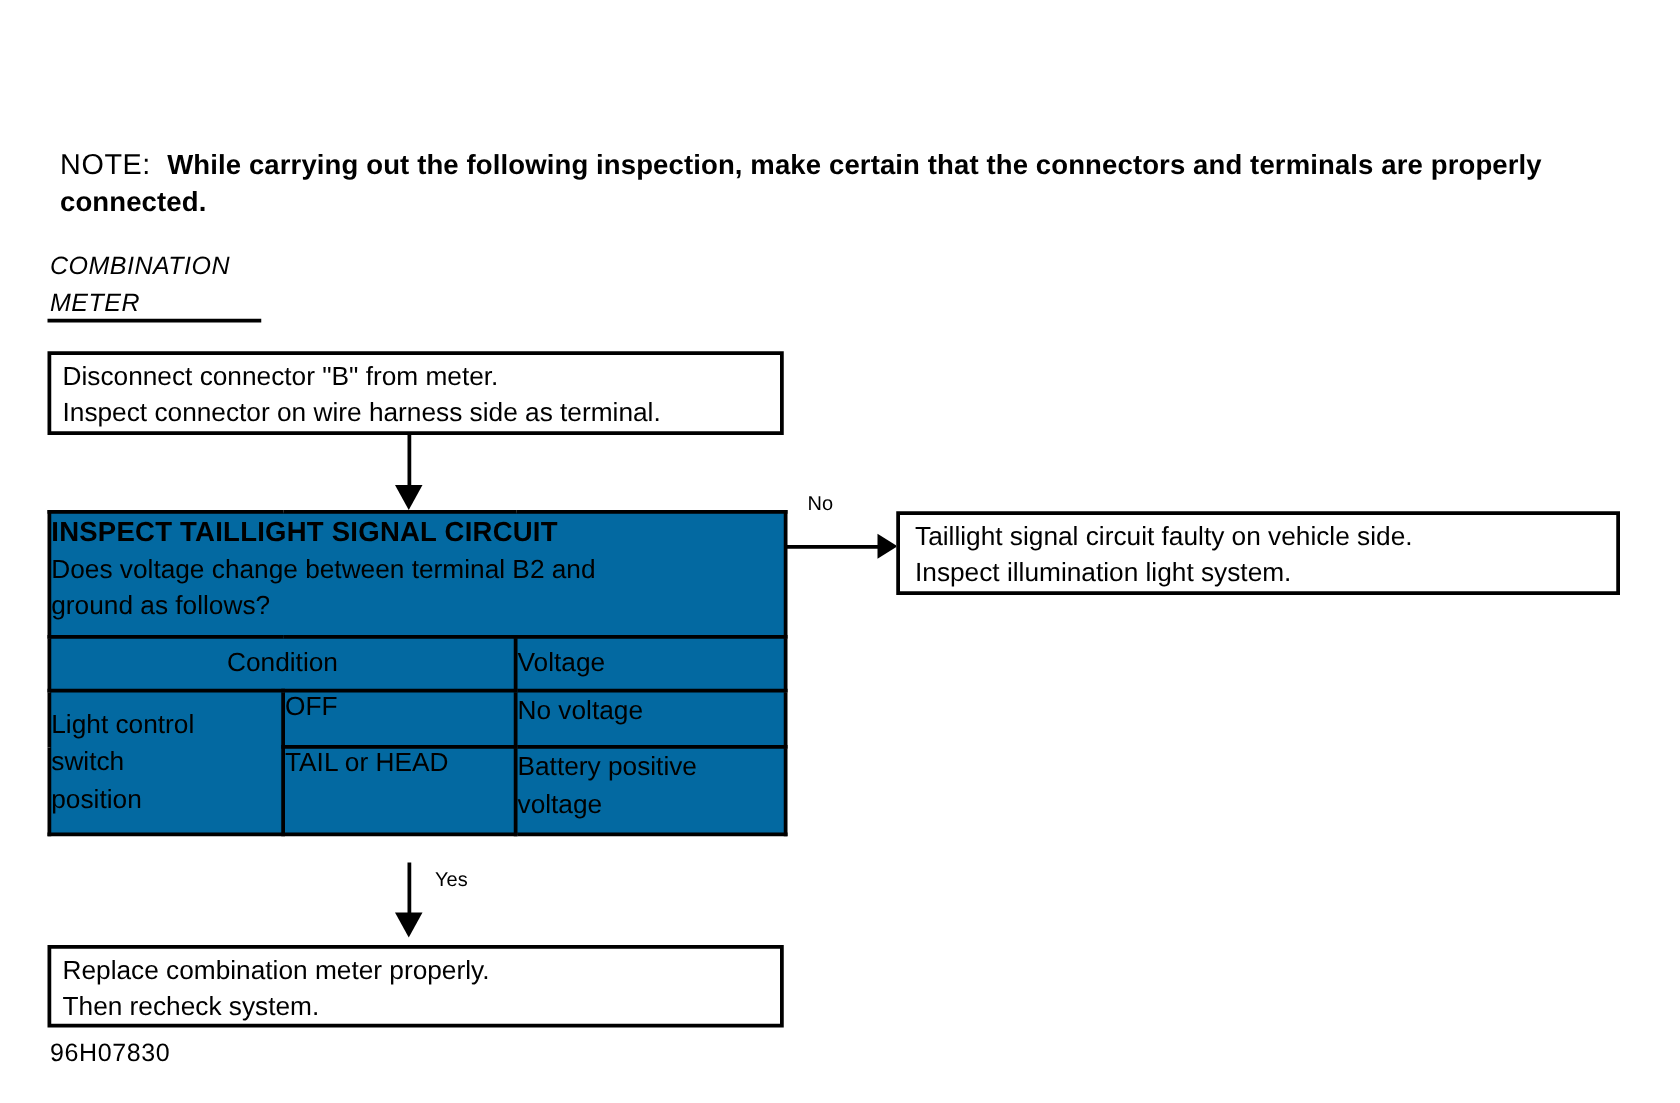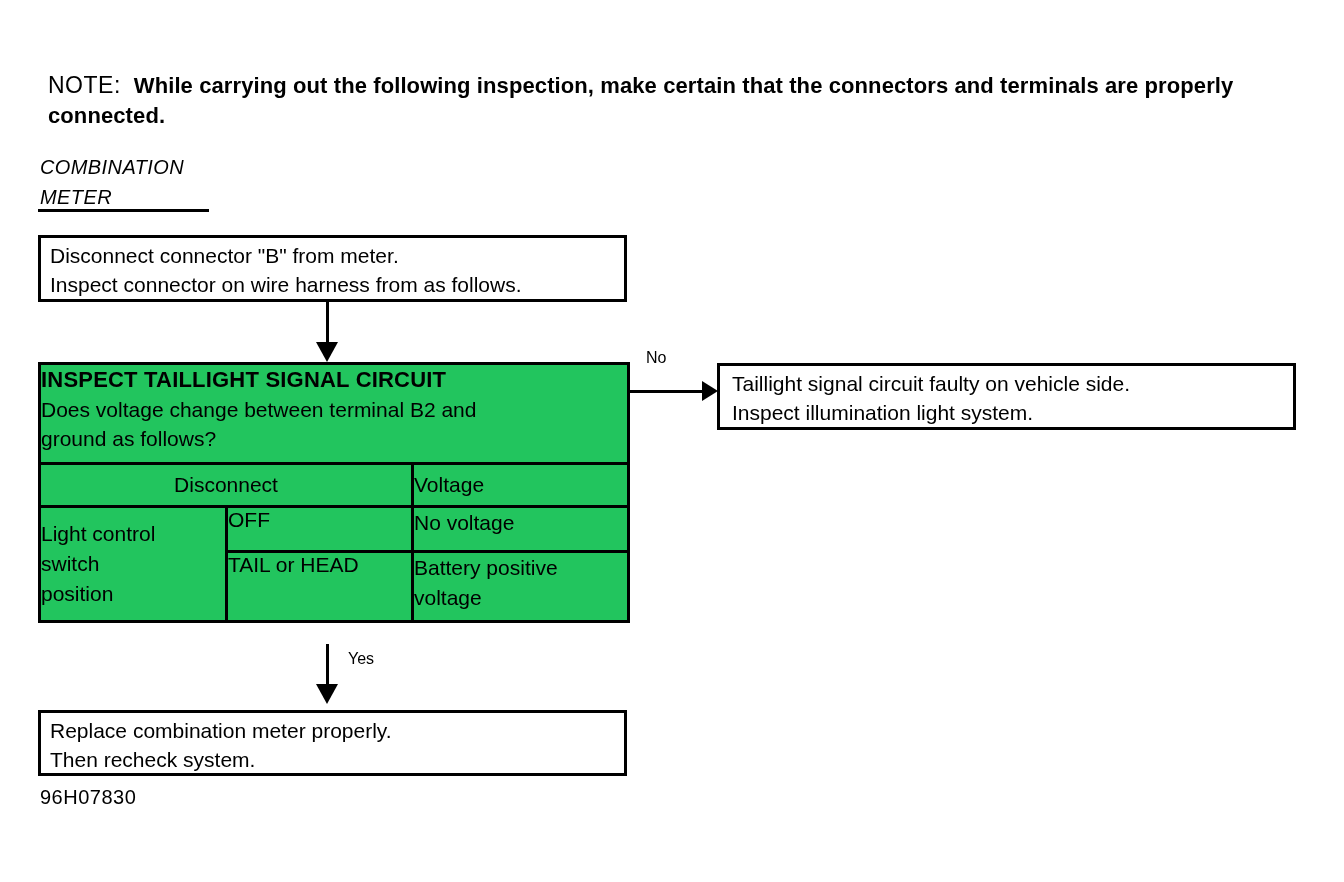--- a/index.html
+++ b/index.html
@@ -4,21 +4,21 @@
 <style>
   * { margin: 0; padding: 0; box-sizing: border-box; }
   html, body {
     width: 1344px; height: 882px;
     background: #ffffff;
     color: #000000;
     font-family: "Liberation Sans", sans-serif;
     position: relative;
     overflow: hidden;
   }
-  .page { position: absolute; inset: 0; background: #fff; }
+  .page { position: absolute; inset: 0; background: #fff; margin-top: 46px; }
 
   
   .note {
     position: absolute; left: 48px; top: 70px; width: 1272px;
     font-size: 22px; line-height: 30px;
   }
   .note-label { font-size: 23px; font-weight: normal; margin-right: 13px; letter-spacing: 0.5px; }
   .note-text  { font-weight: bold; white-space: pre-line; letter-spacing: 0.1px; }
 
   
@@ -44,21 +44,21 @@
   
   .inspect-table {
     position: absolute; left: 38px; top: 362px;
     border-collapse: collapse; table-layout: fixed;
     width: 589px;
   }
   .inspect-table td {
     border: 3px solid #000;
     font-size: 21px;
     padding: 0;
-    background: #22c55e;
+    background: #0369a1;
   }
   .cell-title { height: 100px; vertical-align: top; padding: 5px 8px 0 9px; }
   .box-title    { font-weight: bold; font-size: 22px; line-height: 30px; letter-spacing: 0.2px; }
   .box-question { line-height: 29px; white-space: pre-line; }
   .row-hdr td { height: 43px; vertical-align: middle; }
   .cell-cond   { text-align: center; }
   .cell-volt-h { padding-left: 19px; }
   .cell-rowlabel {
     vertical-align: middle; padding-left: 12px;
     white-space: pre-line; line-height: 30px;
@@ -105,42 +105,42 @@
 
   <p class="note"><span class="note-label">NOTE:</span><span class="note-text">While carrying out the following inspection, make certain that the connectors and terminals are properly
 connected.</span></p>
 
   <div class="section-label">COMBINATION
 METER</div>
   <div class="section-underline"></div>
 
   <div class="fbox box1">
     <div>Disconnect connector "B" from meter.</div>
-    <div>Inspect connector on wire harness from as follows.</div>
+    <div>Inspect connector on wire harness side as terminal.</div>
   </div>
 
   <div class="v-line arrow1-line"></div>
   <div class="head-down arrow1-head"></div>
 
   <table class="inspect-table">
     <colgroup>
       <col style="width:187px">
         <col style="width:186px">
         <col style="width:216px">
     </colgroup>
     <tbody>
         <tr>
       <td colspan="3" class="cell-title">
         <div class="box-title">INSPECT TAILLIGHT SIGNAL CIRCUIT</div>
         <div class="box-question">Does voltage change between terminal B2 and
 ground as follows?</div>
       </td>
     </tr>
     <tr class="row-hdr">
-      <td colspan="2" class="cell-cond">Disconnect</td>
+      <td colspan="2" class="cell-cond">Condition</td>
       <td class="cell-volt-h">Voltage</td>
     </tr>
     <tr class="row-1">
       <td rowspan="2" class="cell-rowlabel">Light control
 switch
 position</td>
       <td class="cell-c">OFF</td>
       <td class="cell-v">No voltage</td>
     </tr>
     <tr class="row-2">

